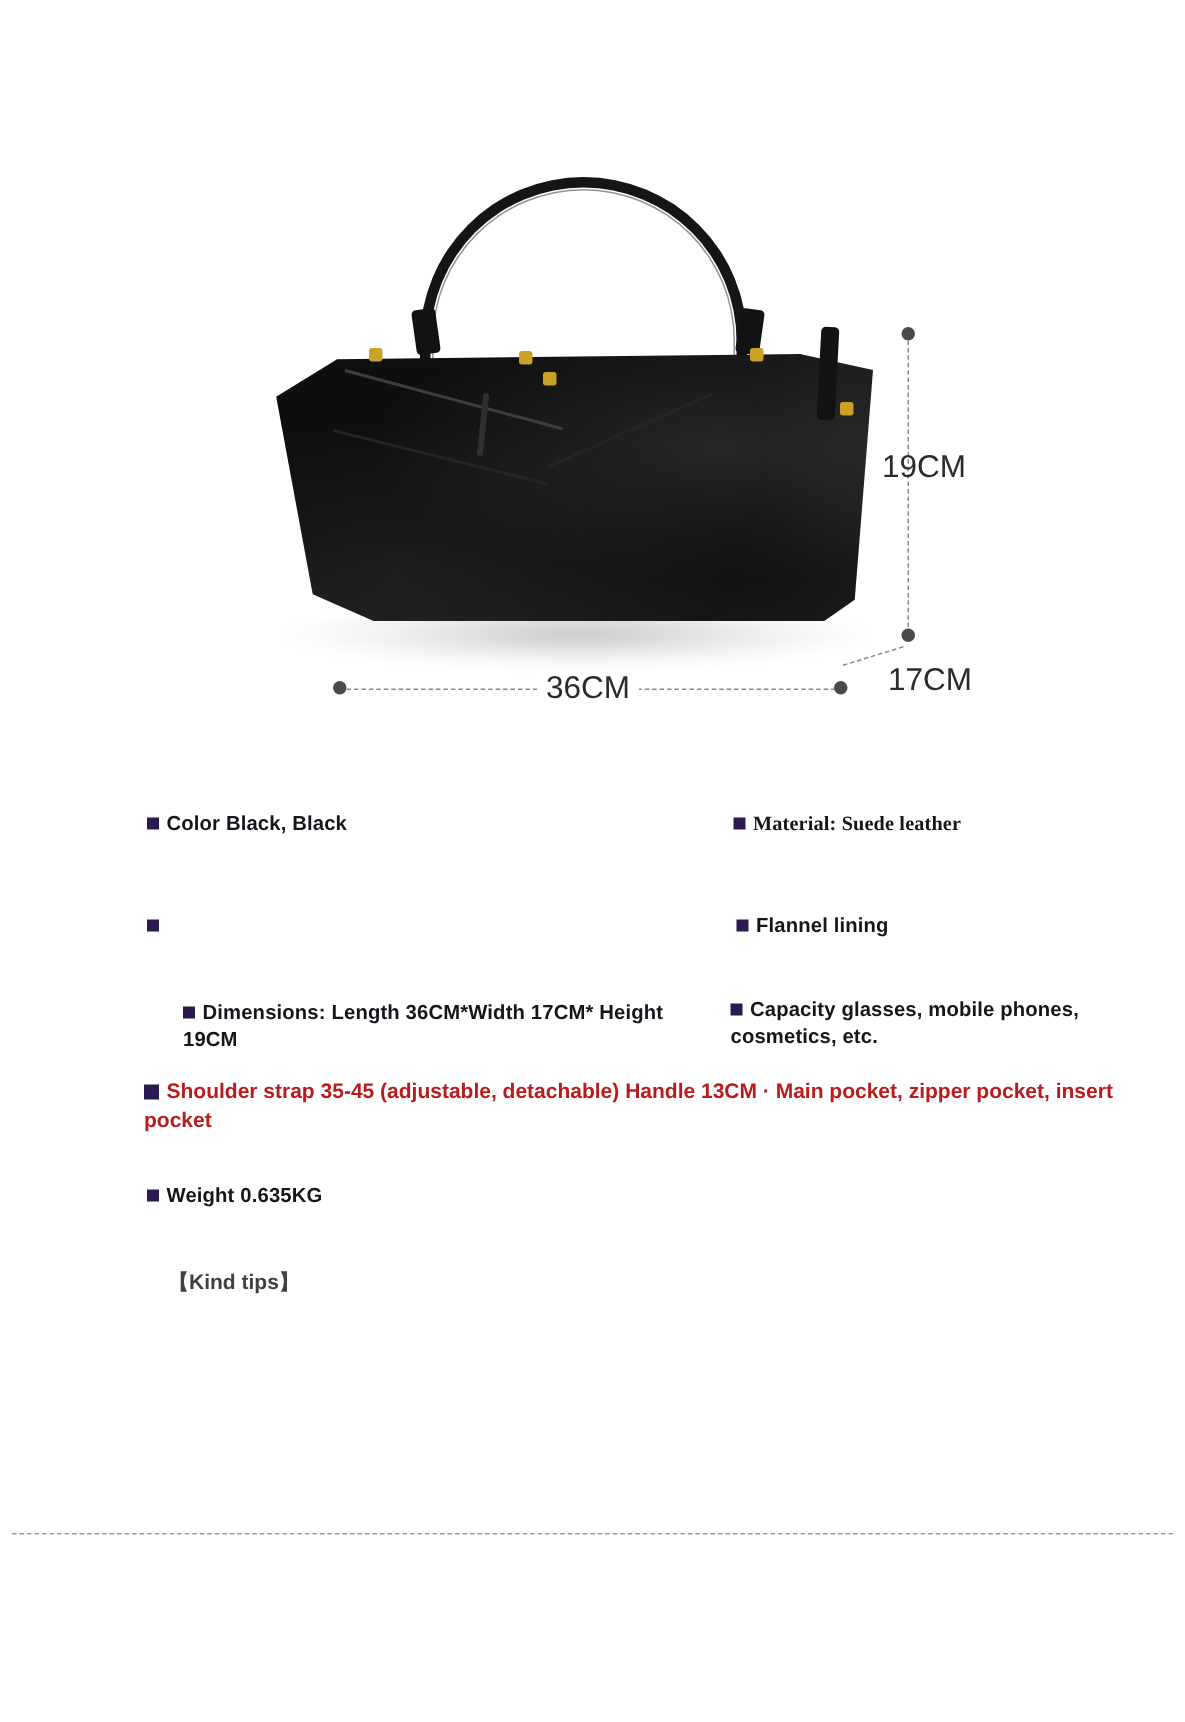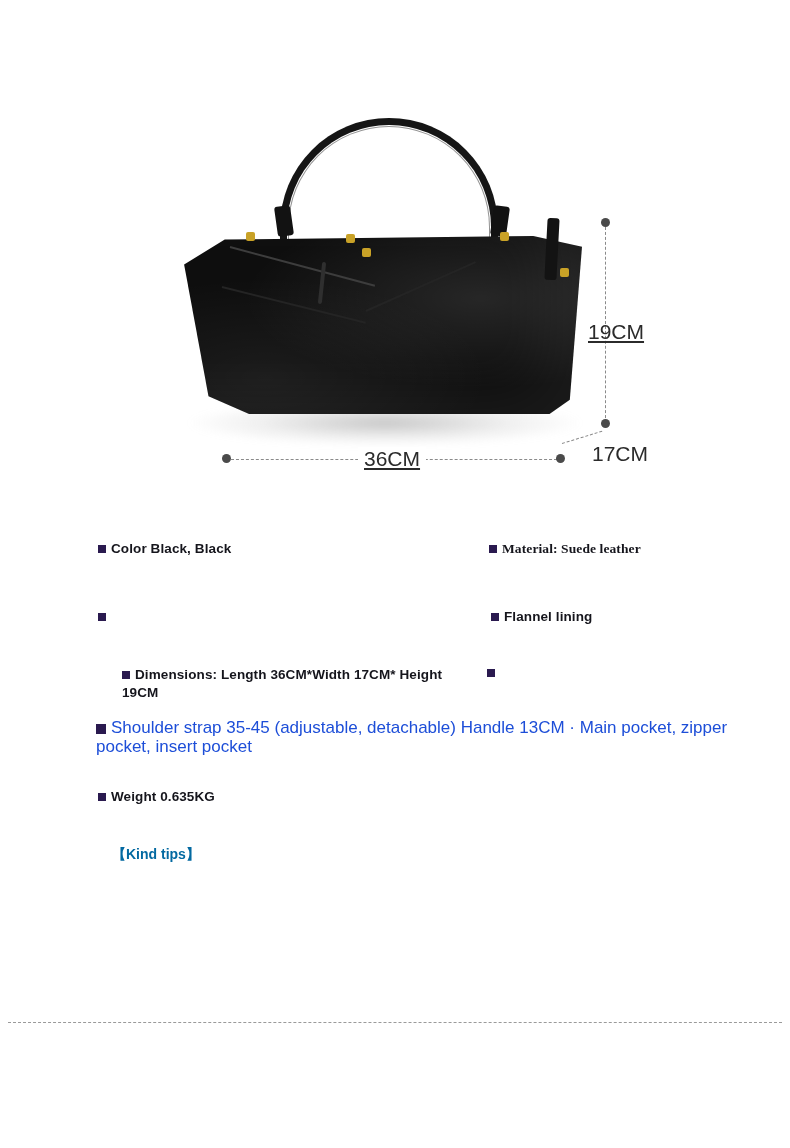--- a/index.html
+++ b/index.html
@@ -204,35 +204,35 @@
     height: 8px;
     background: #2a1a4f;
     margin-right: 5px;
     position: relative;
     top: 0px;
   }
   .spec-text { display: inline; }
 
   .wide-item {
     position: absolute;
-    font-size: 17px;
-    font-weight: normal;
-    color: #1d4ed8;
+    font-size: 14px;
+    font-weight: bold;
+    color: #b91c1c;
     line-height: 19px;
     width: 660px;
   }
 
   
   .tips-title {
     position: absolute;
     left: 112px;
     top: 846px;
     font-size: 14px;
     font-weight: bold;
-    color: #0369a1;
+    color: #404040;
   }
   .tips-body {
     position: absolute;
     left: 110px;
     top: 886px;
     width: 540px;
     font-size: 13.5px;
     font-weight: bold;
     line-height: 19px;
     color: #15151c;
@@ -276,26 +276,26 @@
       <div class="hardware hw1"></div>
       <div class="hardware hw2"></div>
       <div class="hardware hw3"></div>
       <div class="hardware hw4"></div>
       <div class="hardware hw5"></div>
     </div>
 
     <div class="dim-dot" style="left:601px; top:218px;"></div>
     <div class="dim-line-v" style="left:605px; top:227px; height:196px;"></div>
     <div class="dim-dot" style="left:601px; top:419px;"></div>
-    <div class="dim-label" style="left:588px; top:320px;text-decoration:underline;">19CM</div>
+    <div class="dim-label" style="left:588px; top:300px;">19CM</div>
 
     <div class="dim-dot" style="left:222px; top:454px;"></div>
     <div class="dim-line-h" style="left:231px; top:459px; width:331px;"></div>
     <div class="dim-dot" style="left:556px; top:454px;"></div>
-    <div class="dim-label" style="left:358px; top:447px; background:#fff; padding:0 6px;text-decoration:underline;">36CM</div>
+    <div class="dim-label" style="left:358px; top:447px; background:#fff; padding:0 6px;">36CM</div>
 
     <div class="dim-line-h" style="left:562px; top:443px; width:42px; transform:rotate(-17deg); transform-origin:left center;"></div>
     <div class="dim-label" style="left:592px; top:442px;">17CM</div>
   </div>
 
   <div class="specs">
 
     <div class="spec-item" style="left:98px; top:20px;">
       <span class="bullet"></span><span class="spec-text">Color Black, Black</span>
     </div>
@@ -310,21 +310,21 @@
 
     <div class="spec-item" style="left:491px; top:88px;">
       <span class="bullet"></span><span class="spec-text">Flannel lining</span>
     </div>
 
     <div class="spec-item" style="left:84px; top:146px; width:330px;margin-left:38px;">
       <span class="bullet"></span><span class="spec-text">Dimensions: Length 36CM*Width 17CM* Height 19CM</span>
     </div>
 
     <div class="spec-item" style="left:487px; top:144px; width:250px;">
-      <span class="bullet"></span>
+      <span class="bullet"></span><span class="spec-text">Capacity glasses, mobile phones, cosmetics, etc.</span>
     </div>
 
     <div class="wide-item" style="left:96px; top:198px;">
       <span class="bullet" style="width:10px;height:10px;top:1px;"></span><span class="spec-text">Shoulder strap 35-45 (adjustable, detachable) Handle 13CM  ·  Main pocket, zipper pocket, insert pocket</span>
     </div>
 
     <div class="spec-item" style="left:98px; top:268px;">
       <span class="bullet"></span><span class="spec-text">Weight 0.635KG</span>
     </div>
 

